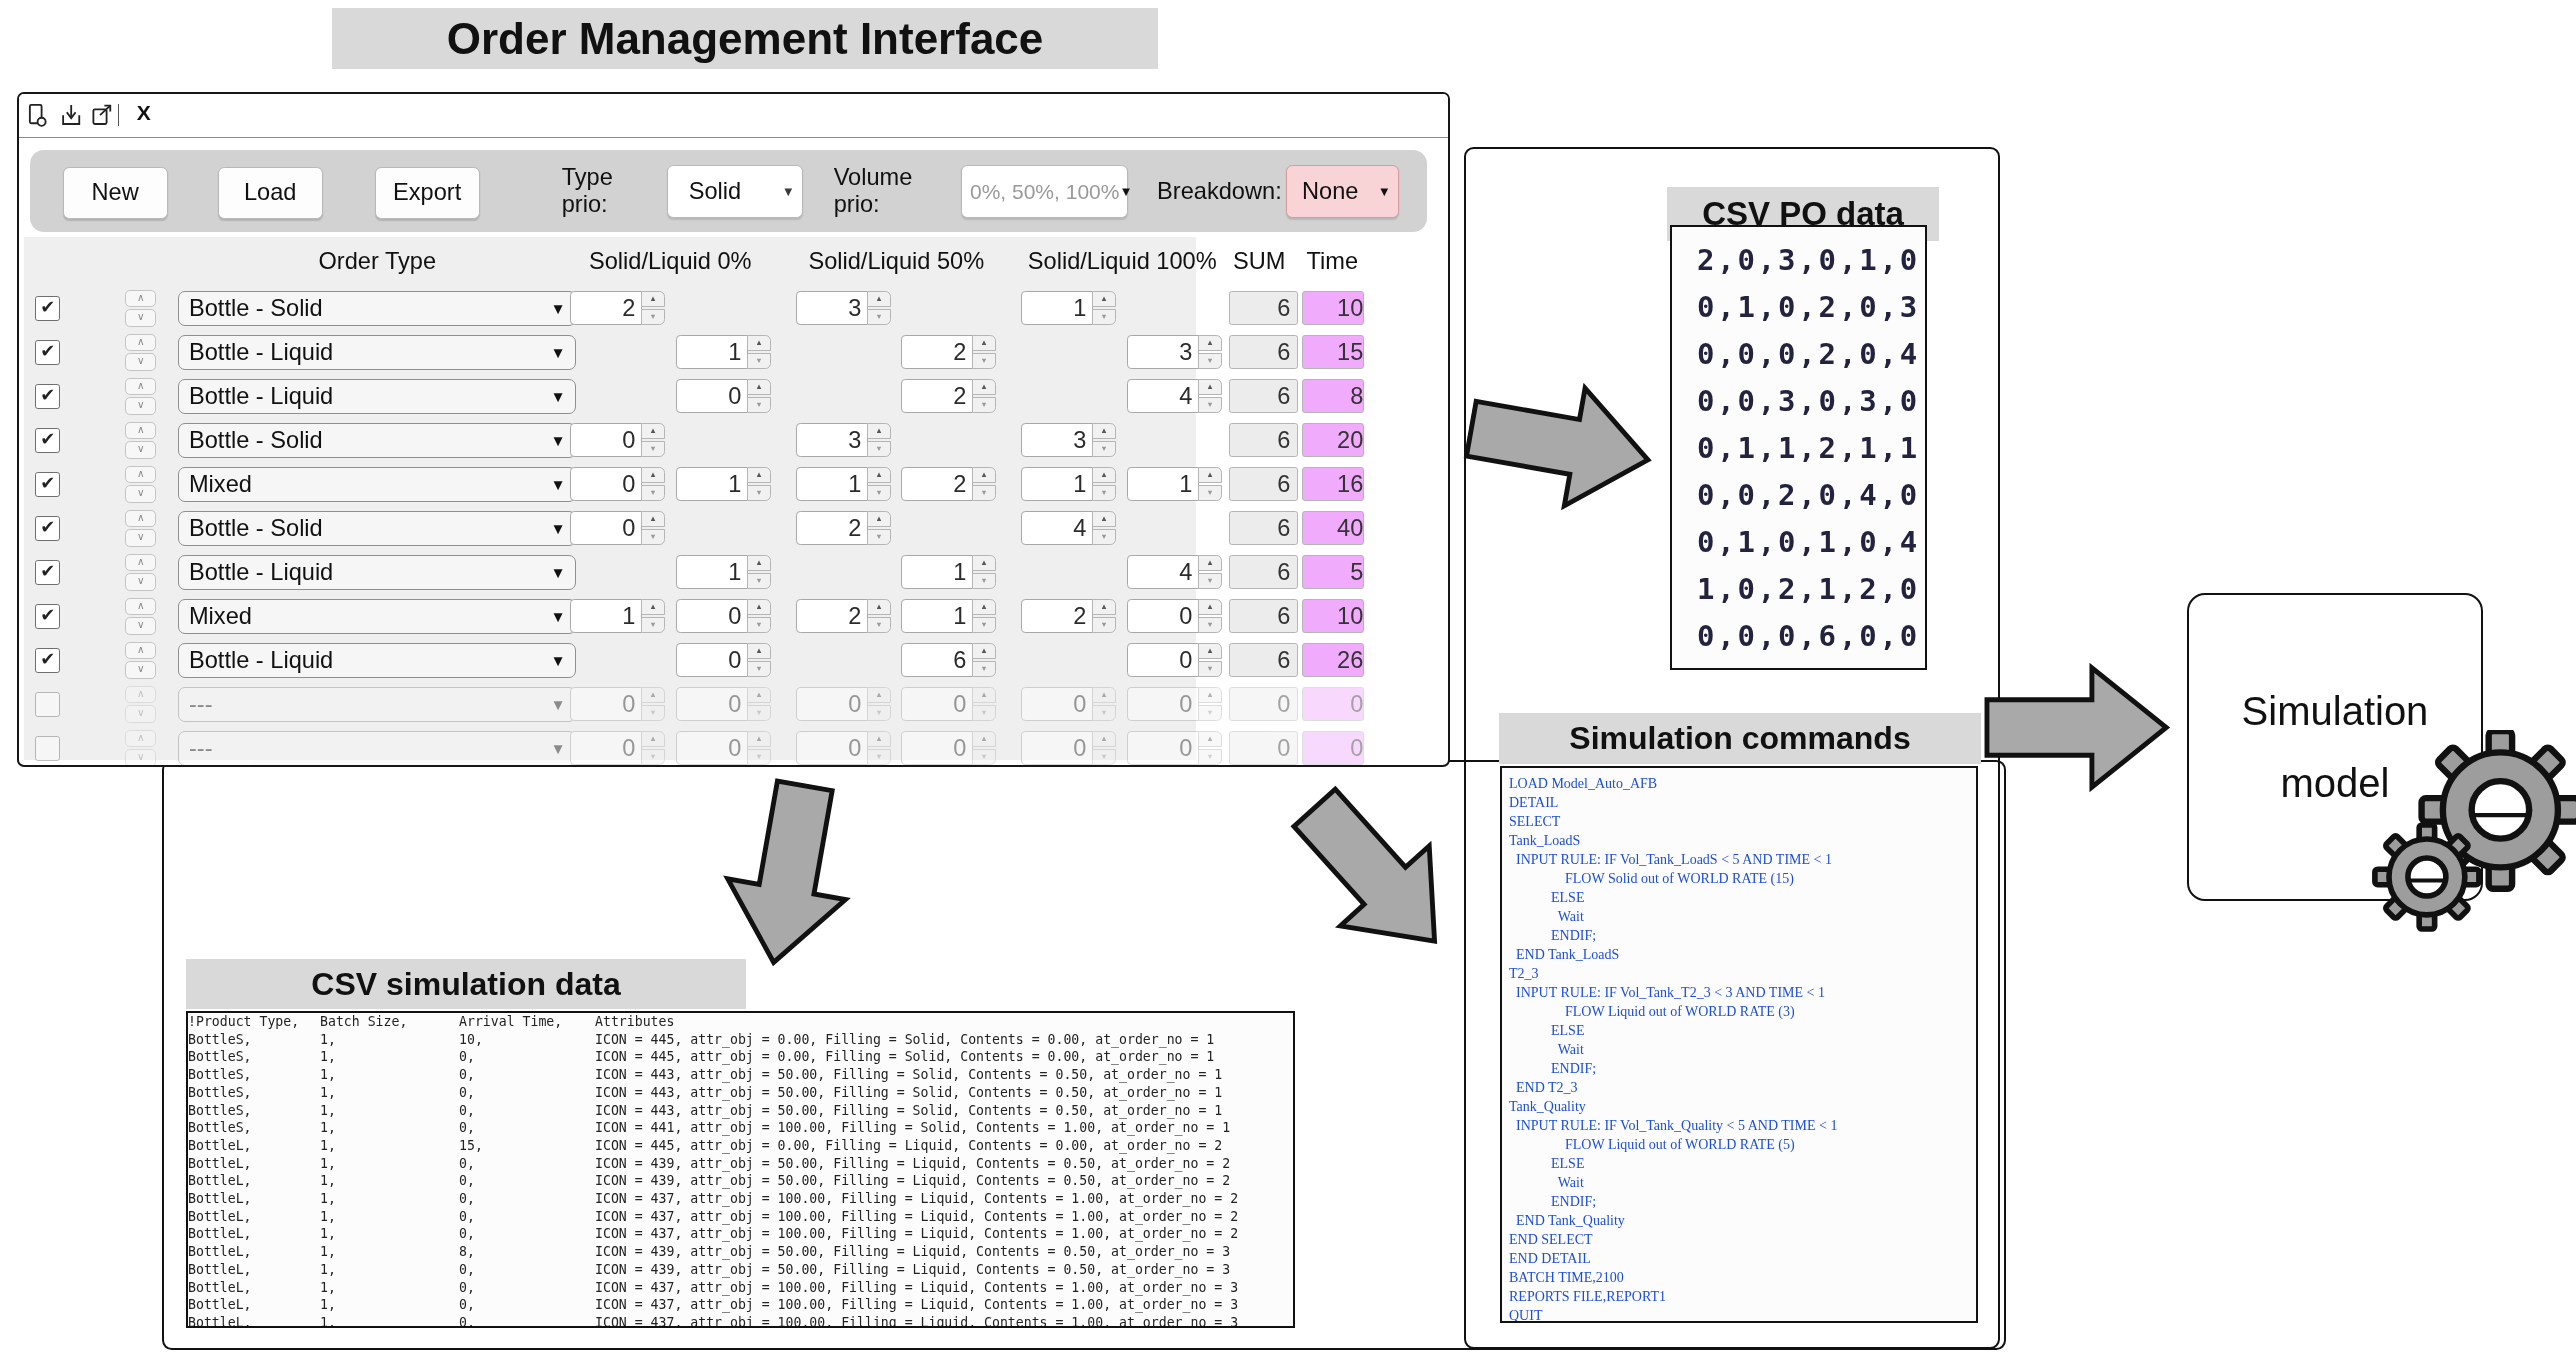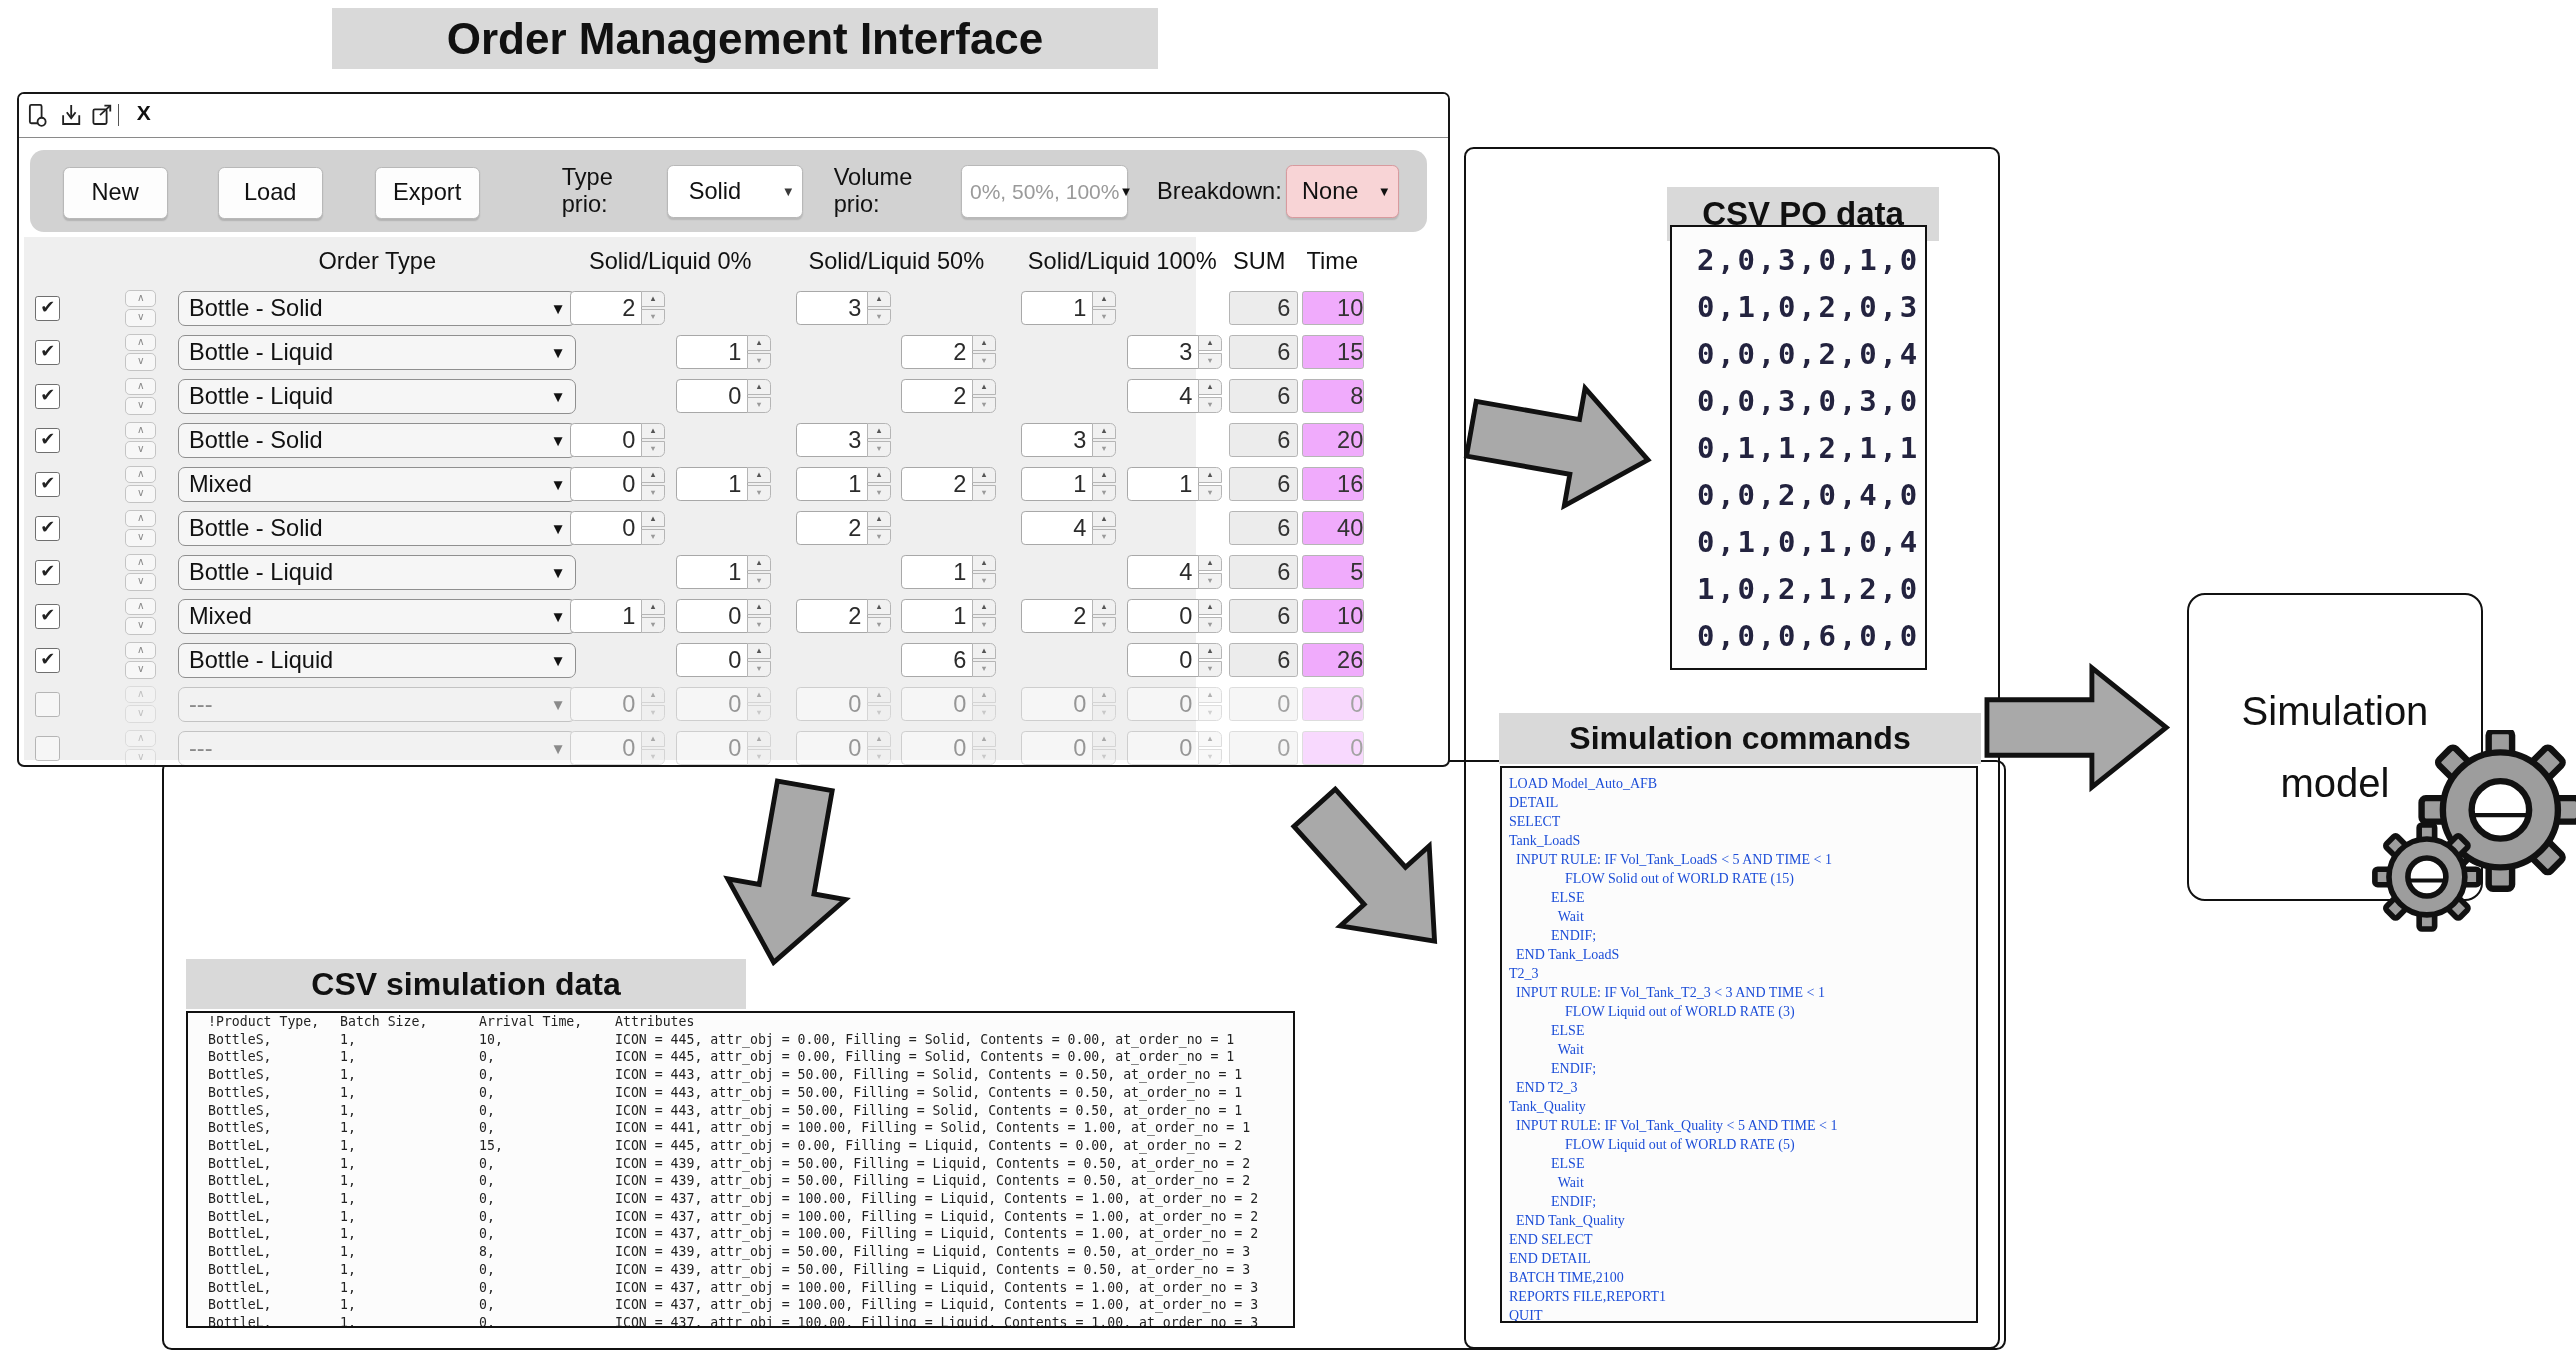--- a/index.html
+++ b/index.html
@@ -79,21 +79,21 @@
   #simcmd-title{left:1499px;top:713px;width:482px;height:51px;font-size:32px;z-index:3;}
   #simcmd-box{left:1500px;top:766px;width:478px;height:557px;background:#fcfcfc;border:2.1px solid #111;z-index:3;
               box-sizing:border-box;overflow:hidden;}
   #simcmd-box pre{margin:5.6px 0 0 7px;font-family:Liberation Serif, serif;font-size:14px;line-height:19px;color:#1d4ed8;}
 
   
   #csvsim-title{left:186px;top:959px;width:560px;height:50px;font-size:32px;z-index:3;}
   #csvsim-box{left:186px;top:1011px;width:1109px;height:317px;background:#fcfcfc;border:2.8px solid #111;z-index:3;
               box-sizing:border-box;overflow:hidden;font-family:"DejaVu Sans Mono",monospace;font-size:13.2px;color:#222;}
   .csvrow{display:flex;line-height:17.7px;white-space:pre;}
-  .csvrow .c1{width:132px;padding-left:20px;} .csvrow .c2{width:139px;} .csvrow .c3{width:136px;} .csvrow .c4{flex:1;}
+  .csvrow .c1{width:132px;padding-left:0;} .csvrow .c2{width:139px;} .csvrow .c3{width:136px;} .csvrow .c4{flex:1;}
 
   
   #model-box{left:2187px;top:593px;width:292px;height:304px;background:#fff;border:2.8px solid #111;border-radius:18px;
              display:flex;flex-direction:column;align-items:center;justify-content:center;font-size:40px;z-index:2;}
   #model-box div{line-height:72px;}
   #gears{left:2363px;top:730px;width:213px;height:213px;z-index:4;}
 
   .arrow{z-index:1;}
 </style>
 </head>

